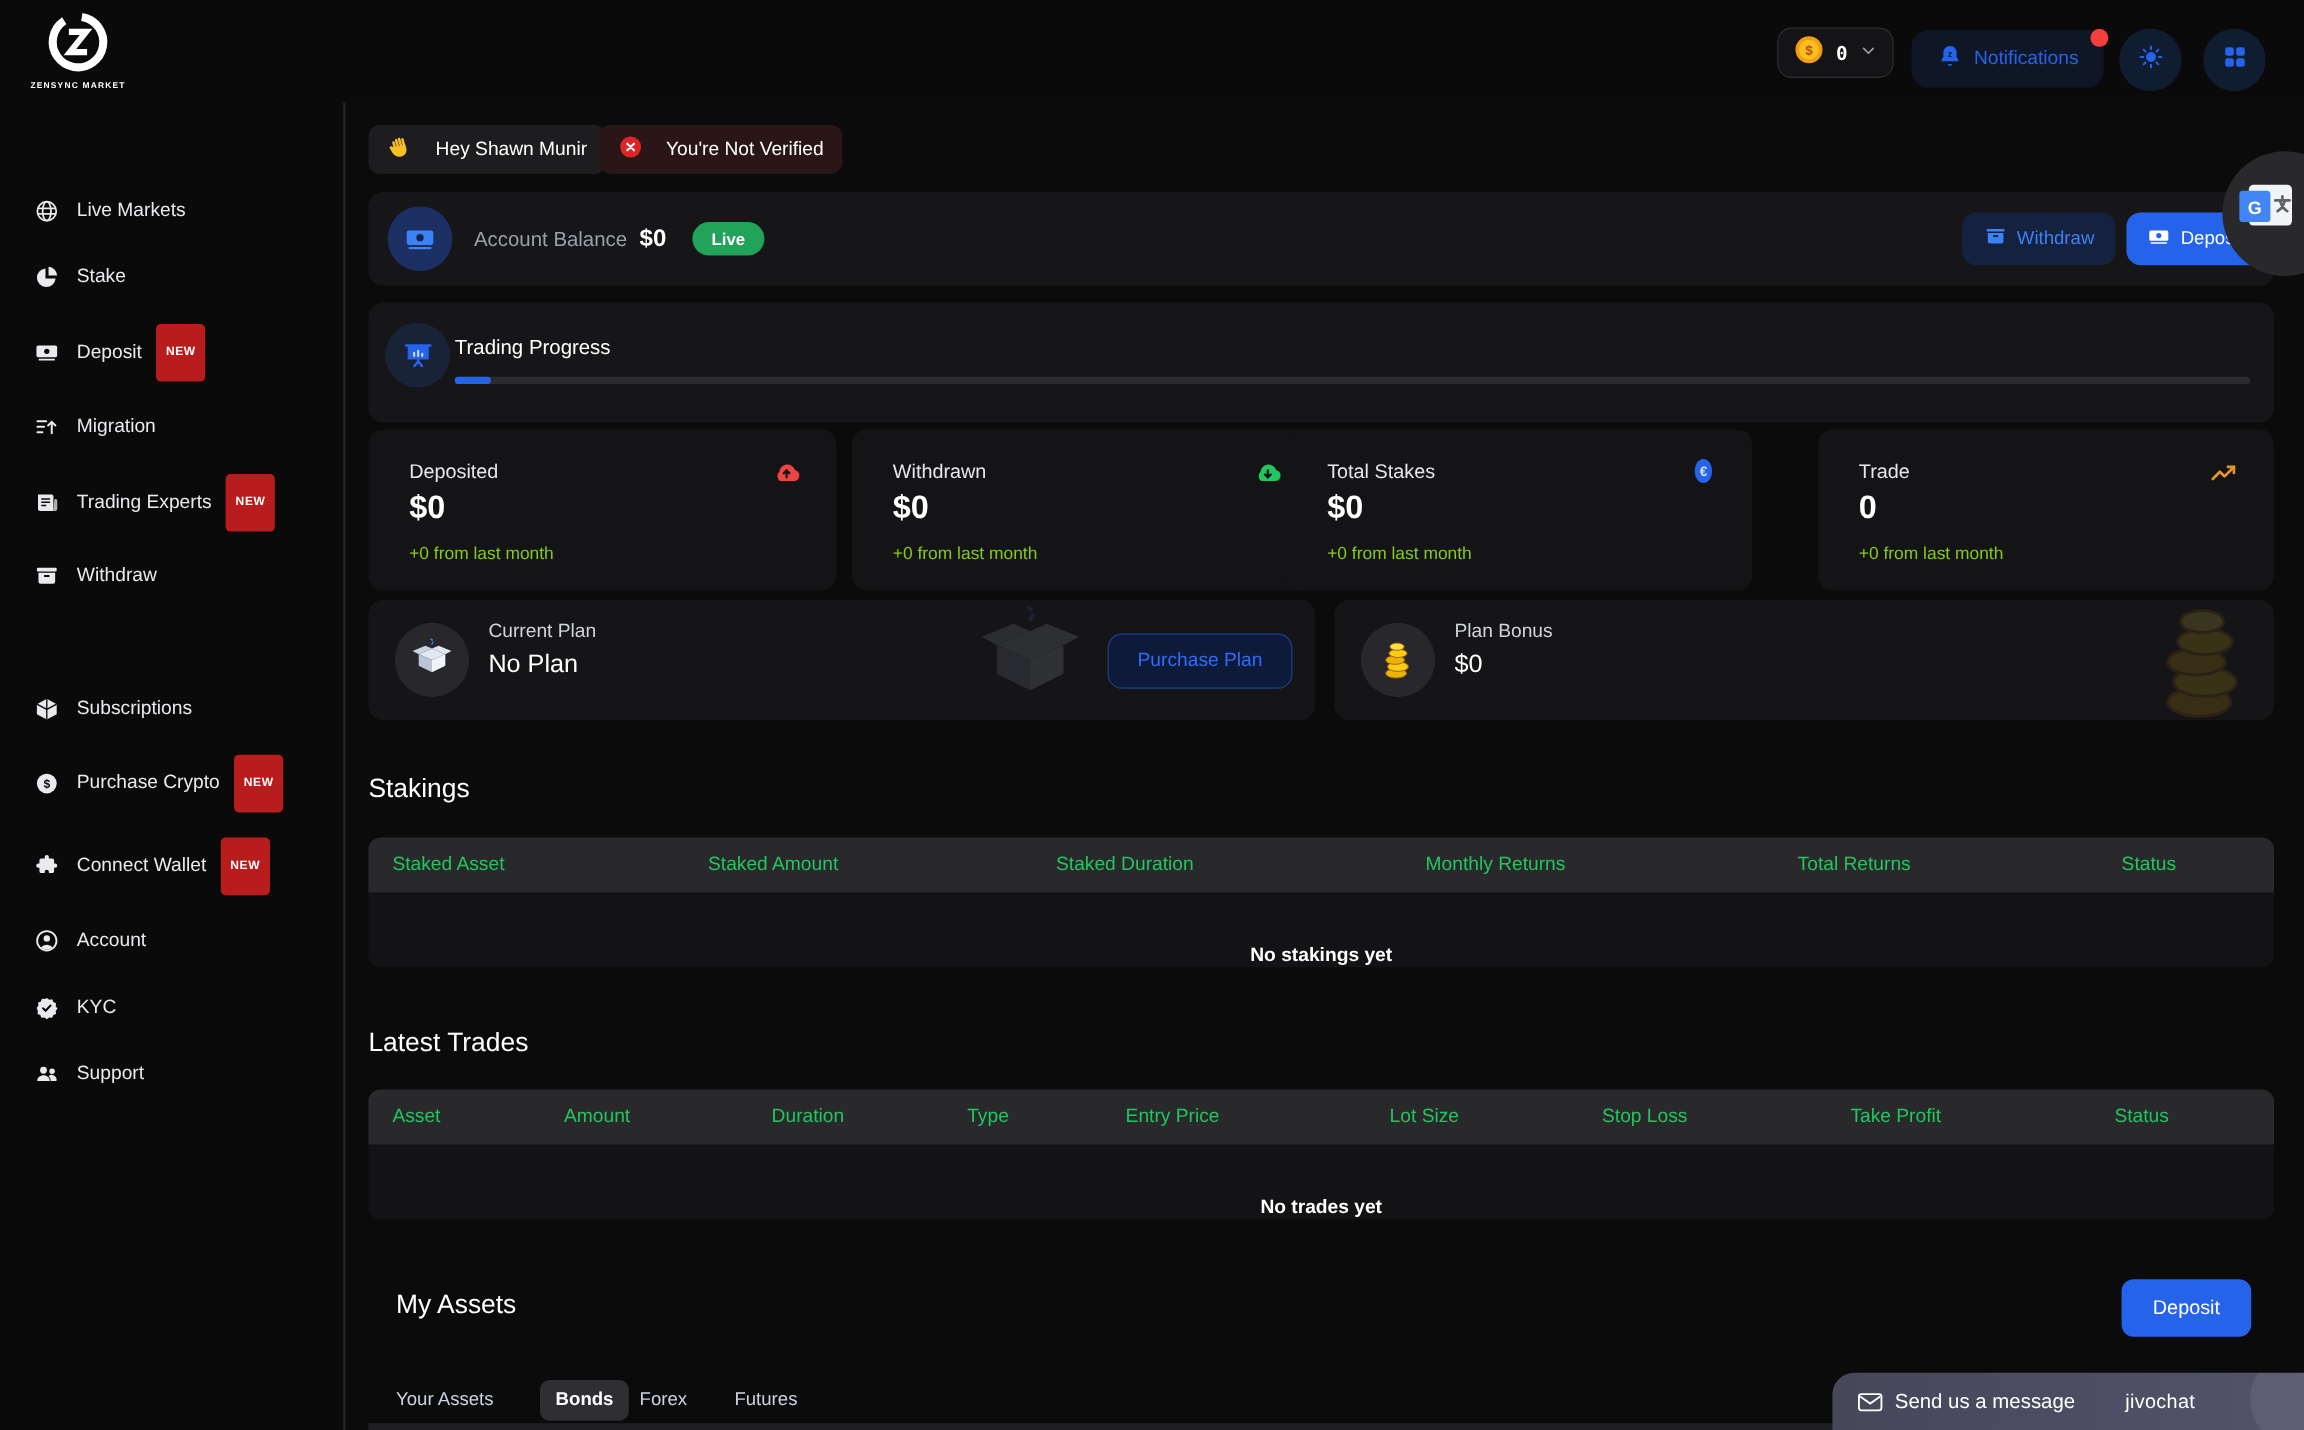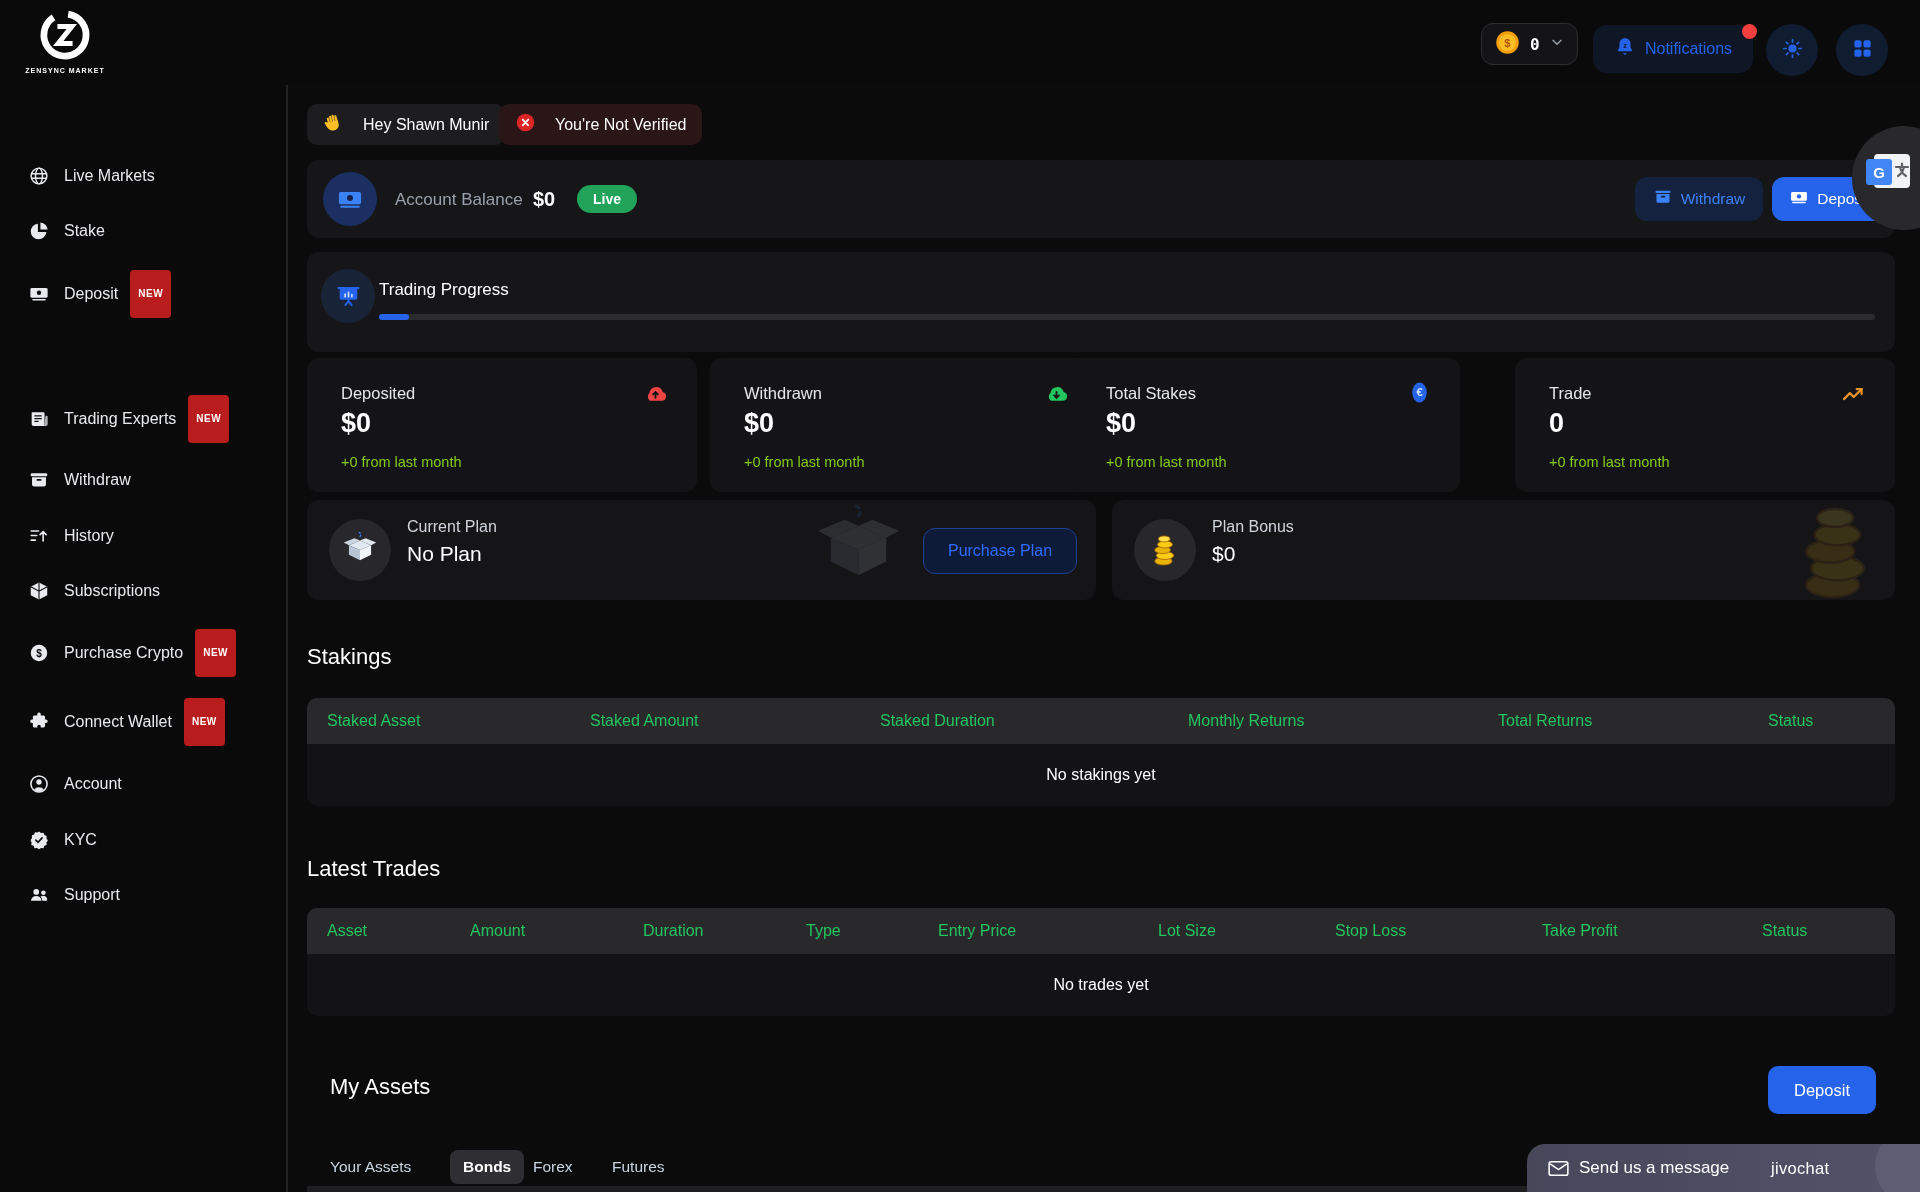--- a/index.html
+++ b/index.html
@@ -71,21 +71,21 @@
   .plan-label{left:100px;top:18px;font-size:16px;color:#d1d5db}
   .plan-value{left:100px;top:42px;font-size:21px;font-weight:500;color:#fff}
   .purchase-btn{left:616px;top:28px;width:152px;height:44px;background:#0e1b38;border:1px solid #1d3f8f;
     color:#2f6bff;font-size:16px}
   .ghost{opacity:.12}
 
   .section-title{font-size:22px;font-weight:500;color:#fff}
   .tbl-head{left:307px;width:1588px;height:46px;background:#29292c;border-radius:10px 10px 0 0}
   .tbl-head span{position:absolute;top:14px;font-size:16px;font-weight:500;color:#22c55e}
   .tbl-body{left:307px;width:1588px;height:62px;background:#131316;border-radius:0 0 10px 10px;
-    display:flex;align-items:center;justify-content:center;font-size:16px;font-weight:400;color:#fff}
+    display:flex;align-items:flex-end;justify-content:center;font-size:16px;font-weight:700;color:#fff}
 
   .assets-title{left:330px;top:1074px}
   .assets-deposit{left:1768px;top:1066px;width:108px;height:48px;background:#2563eb;color:#fff;font-size:16.5px;border-radius:10px}
   .tab{position:absolute;top:1158px;font-size:15.5px;color:#cbd5e1;cursor:pointer}
   .tab.active{top:1150px;background:#2f2f33;border-radius:8px;padding:8px 13px;color:#fff;font-weight:bold}
   .assets-strip{left:307px;top:1186px;width:1588px;height:6px;background:#1f1f22}
 
   
   .chat{left:1527px;top:1144px;width:393px;height:48px;background:linear-gradient(90deg,#47475a,#52526a);
     border-radius:18px 0 0 0;display:flex;align-items:center;cursor:pointer;overflow:hidden}
@@ -197,20 +197,31 @@
             <rect x="2.6" y="5.4" width="18.8" height="10.6" rx="1.6"></rect>
             <circle cx="12" cy="10.7" r="2.4" fill="#0b0b0c"></circle>
             <rect x="4.6" y="17.4" width="14.8" height="1.7" rx="0.85"></rect>
           </g>
         </svg>
       </span>
     <span class="slabel">Deposit</span>
     <span class="new-badge">NEW</span>
   </div>
 
+  <div class="side-item" style="top:251px">
+    <span class="sicon">
+        <svg viewBox="0 0 24 24" width="22" height="22">
+          <g stroke="currentColor" stroke-width="1.8" fill="none" stroke-linecap="round">
+            <path d="M3.5 6.5h8M3.5 11.5h6M3.5 16.5h4.5"></path>
+            <path d="M16.5 17.5v-10M13.2 10.5l3.3-3.3 3.3 3.3"></path>
+          </g>
+        </svg>
+      </span>
+    <span class="slabel">Migration</span>
+  </div>
 
   <div class="side-item" style="top:314px">
     <span class="sicon">
         <svg viewBox="0 0 24 24" width="22" height="22">
           <g fill="currentColor">
             <path d="M4 4.5h12.5a1.5 1.5 0 0 1 1.5 1.5v13.5H6a2 2 0 0 1-2-2z"></path>
             <path d="M19 8.5h1a1.5 1.5 0 0 1 1.5 1.5v7.5a2 2 0 0 1-2 2H18z" opacity=".75"></path>
           </g>
           <g stroke="#0b0b0c" stroke-width="1.3">
             <path d="M7 8.5h8M7 11.5h8M7 14.5h4.5"></path>
@@ -227,31 +238,20 @@
           <g fill="currentColor">
             <rect x="3" y="4.5" width="18" height="3.4" rx="1"></rect>
             <path d="M4.4 9h15.2v8a2 2 0 0 1-2 2H6.4a2 2 0 0 1-2-2z"></path>
           </g>
           <rect x="9.3" y="11" width="5.4" height="1.9" rx="0.95" fill="#0b0b0c"></rect>
         </svg>
       </span>
     <span class="slabel">Withdraw</span>
   </div>
 
-  <div class="side-item" style="top:431px">
-    <span class="sicon">
-        <svg viewBox="0 0 24 24" width="22" height="22">
-          <g stroke="currentColor" stroke-width="1.8" fill="none" stroke-linecap="round">
-            <path d="M3.5 6.5h8M3.5 11.5h6M3.5 16.5h4.5"></path>
-            <path d="M16.5 17.5v-10M13.2 10.5l3.3-3.3 3.3 3.3"></path>
-          </g>
-        </svg>
-      </span>
-    <span class="slabel">History</span>
-  </div>
 
   <div class="side-item" style="top:486px">
     <span class="sicon">
         <svg viewBox="0 0 24 24" width="22" height="22">
           <path d="M12 2.6 21 7.4v9.2L12 21.4 3 16.6V7.4z" fill="currentColor"></path>
           <path d="M12 2.6v18.8M3 7.4l9 4.8 9-4.8" stroke="#0b0b0c" stroke-width="1.2" fill="none"></path>
         </svg>
       </span>
     <span class="slabel">Subscriptions</span>
   </div>

